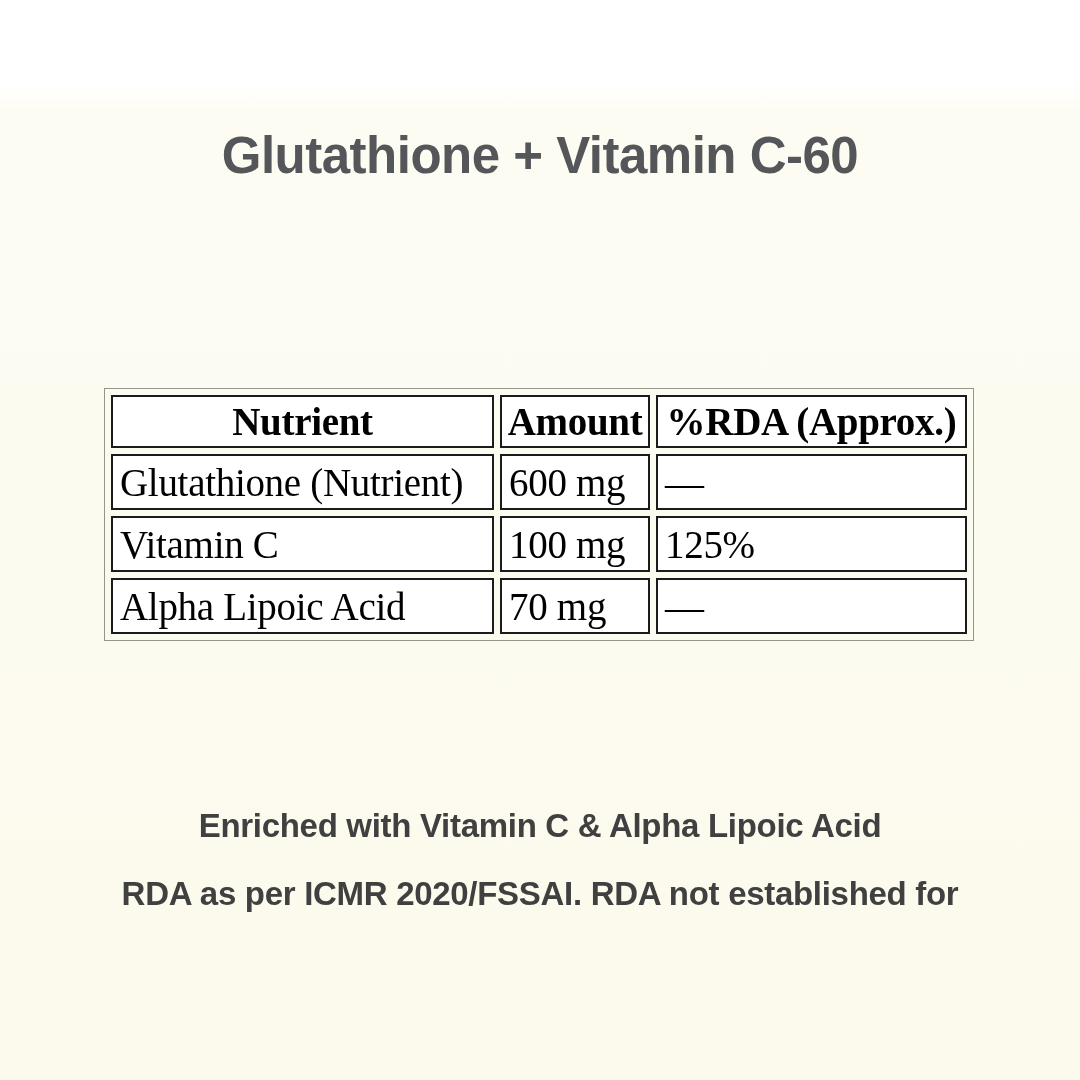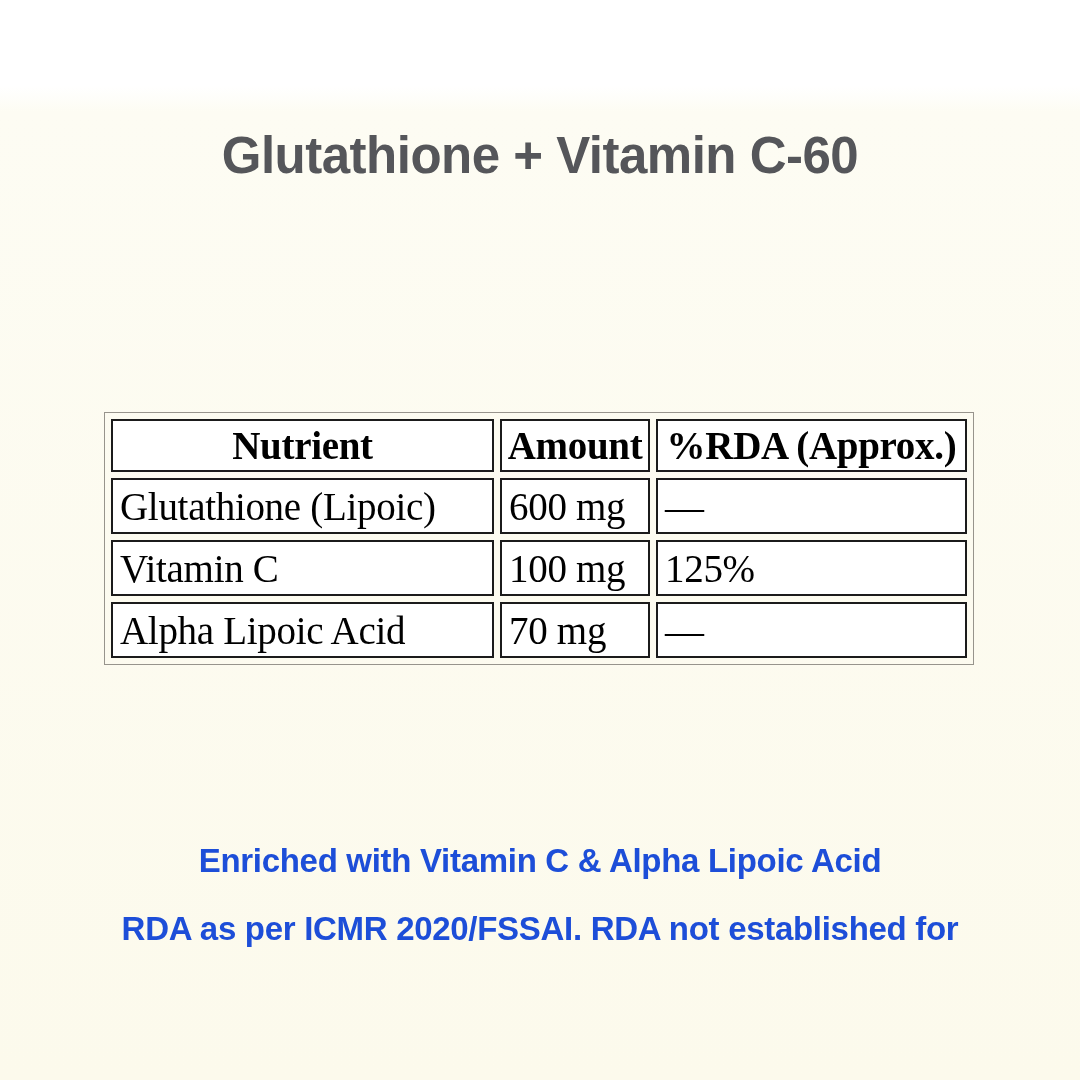--- a/index.html
+++ b/index.html
@@ -28,21 +28,21 @@
     font-size: 51px;
     line-height: 100px;
     letter-spacing: -0.5px;
   }
   .title span { display: block; }
 
   
   .table-clip {
     position: absolute;
     left: 104px;
-    top: 412px;
+    top: 388px;
     width: 872px;
     height: 326px;
     overflow: hidden;
   }
   table.nutrition {
     width: 870px;
     table-layout: fixed;
     border-collapse: separate;
     border-spacing: 6px;
     border: 1px solid #97948c;
@@ -72,25 +72,25 @@
   table.nutrition td {
     text-align: left;
     height: 56px;
     padding: 0 2px 0 7px;
     font-weight: normal;
   }
 
   
   .footer {
     position: absolute;
-    top: 841px;
+    top: 806px;
     left: 0;
     width: 1080px;
     text-align: center;
-    color: #1d4ed8;
+    color: #404040;
     font-weight: bold;
     letter-spacing: -0.3px;
   }
   .footer p { margin: 0; }
   .footer .highlight {
     font-size: 33px;
     line-height: 40px;
   }
   .footer .note {
     margin-top: 24px;
@@ -115,21 +115,21 @@
     </colgroup>
     <thead>
       <tr>
         <th>Nutrient</th>
         <th>Amount</th>
         <th>%RDA (Approx.)</th>
       </tr>
     </thead>
     <tbody>
       <tr>
-        <td>Glutathione (Lipoic)</td>
+        <td>Glutathione (Nutrient)</td>
         <td>600 mg</td>
         <td>—</td>
       </tr>
       <tr>
         <td>Vitamin C</td>
         <td>100 mg</td>
         <td>125%</td>
       </tr>
       <tr>
         <td>Alpha Lipoic Acid</td>

